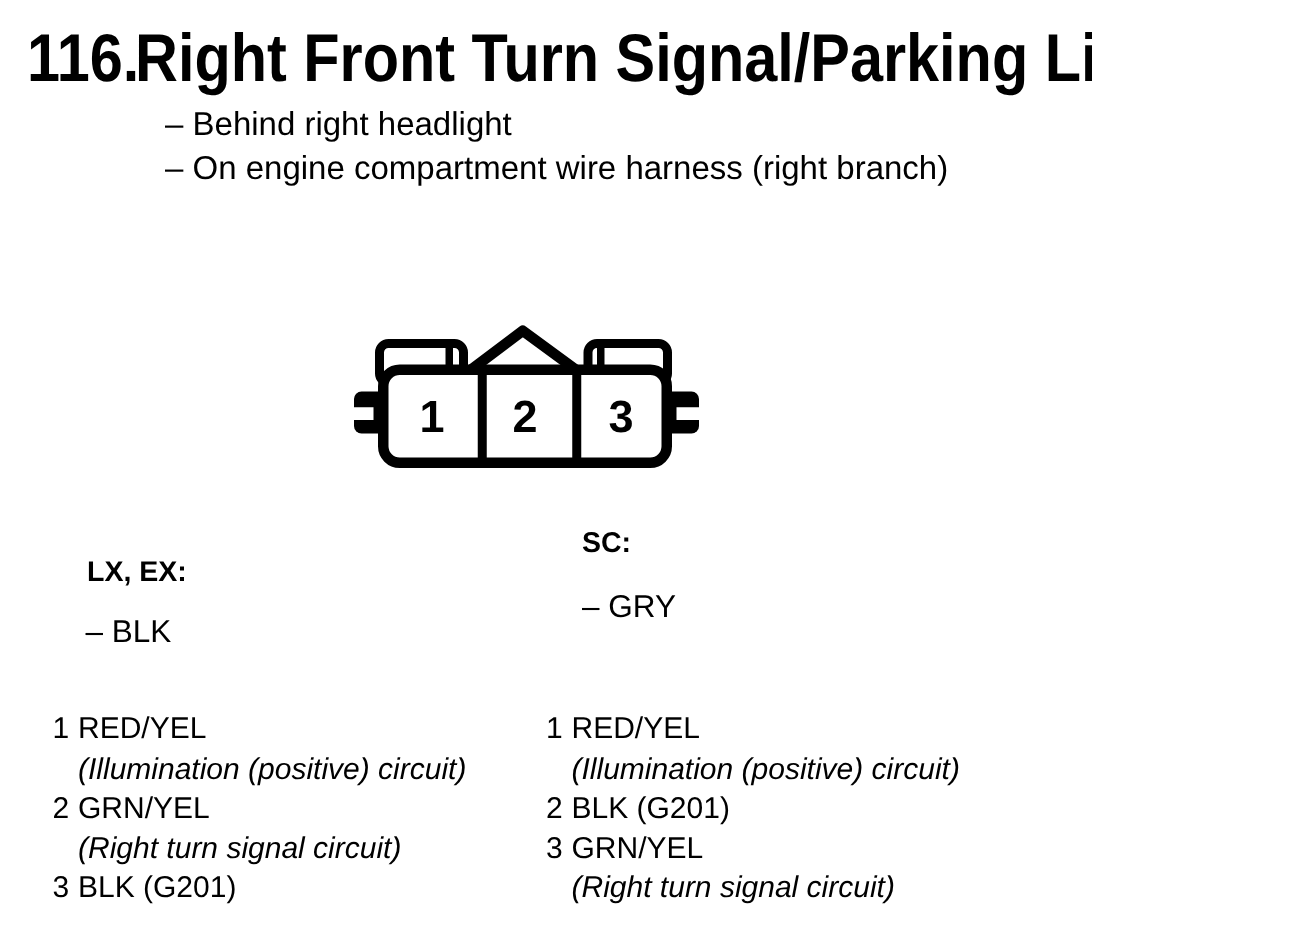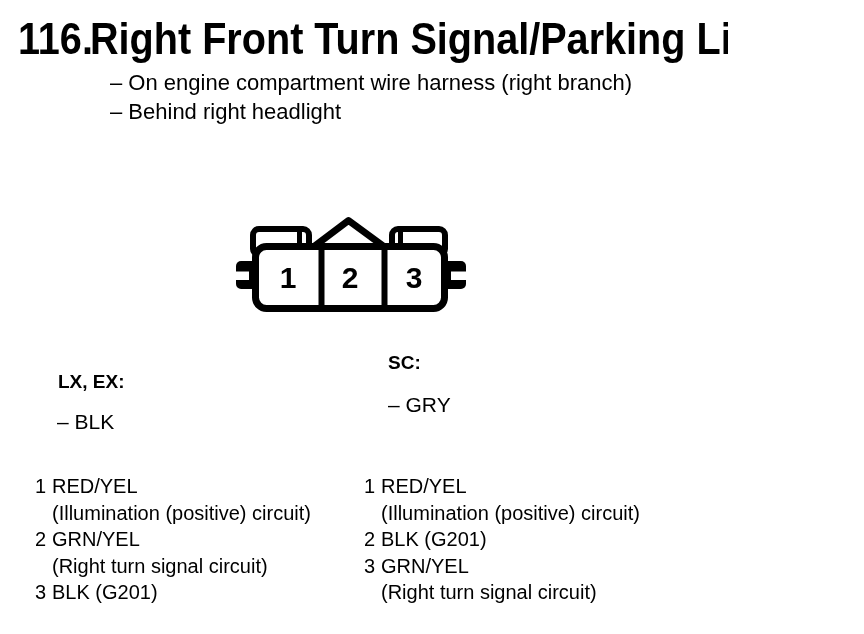--- a/index.html
+++ b/index.html
@@ -44,33 +44,33 @@
     position:absolute;top:473px;
     font-size:20px;line-height:26.5px;
     white-space:nowrap;
   }
   .pinlist-left{left:35px;}
   .pinlist-right{left:364px;}
   .pin-entry{display:grid;grid-template-columns:17px auto;}
   .pin-num{grid-column:1;}
   .pin-texts{grid-column:2;}
   .pin-wire{display:block;}
-  .pin-desc{display:block;}
+  .pin-desc{display:block;font-style:italic;}
 </style>
 </head>
 <body>
 
 <div id="page">
 
   <div class="title-num">116.</div>
   <div class="title-text">Right Front Turn Signal/Parking Lights</div>
 
   <div class="notes">
+    <div>– Behind right headlight</div>
     <div>– On engine compartment wire harness (right branch)</div>
-    <div>– Behind right headlight</div>
   </div>
 
   <svg class="connector-fig" viewBox="228 206 248 114" xmlns="http://www.w3.org/2000/svg" aria-hidden="false">
 
     <rect x="253" y="229" width="56" height="26" rx="6" fill="#ffffff" stroke="#000000" stroke-width="6"></rect>
     <line x1="299.5" y1="227" x2="299.5" y2="250" stroke="#000000" stroke-width="5"></line>
     <rect x="392" y="229" width="53" height="26" rx="6" fill="#ffffff" stroke="#000000" stroke-width="6"></rect>
     <line x1="400.5" y1="227" x2="400.5" y2="250" stroke="#000000" stroke-width="5"></line>
 
     <path d="M 312 248 L 348.5 220.5 L 386 248 Z" fill="#ffffff" stroke="#000000" stroke-width="7" stroke-linejoin="round"></path>

